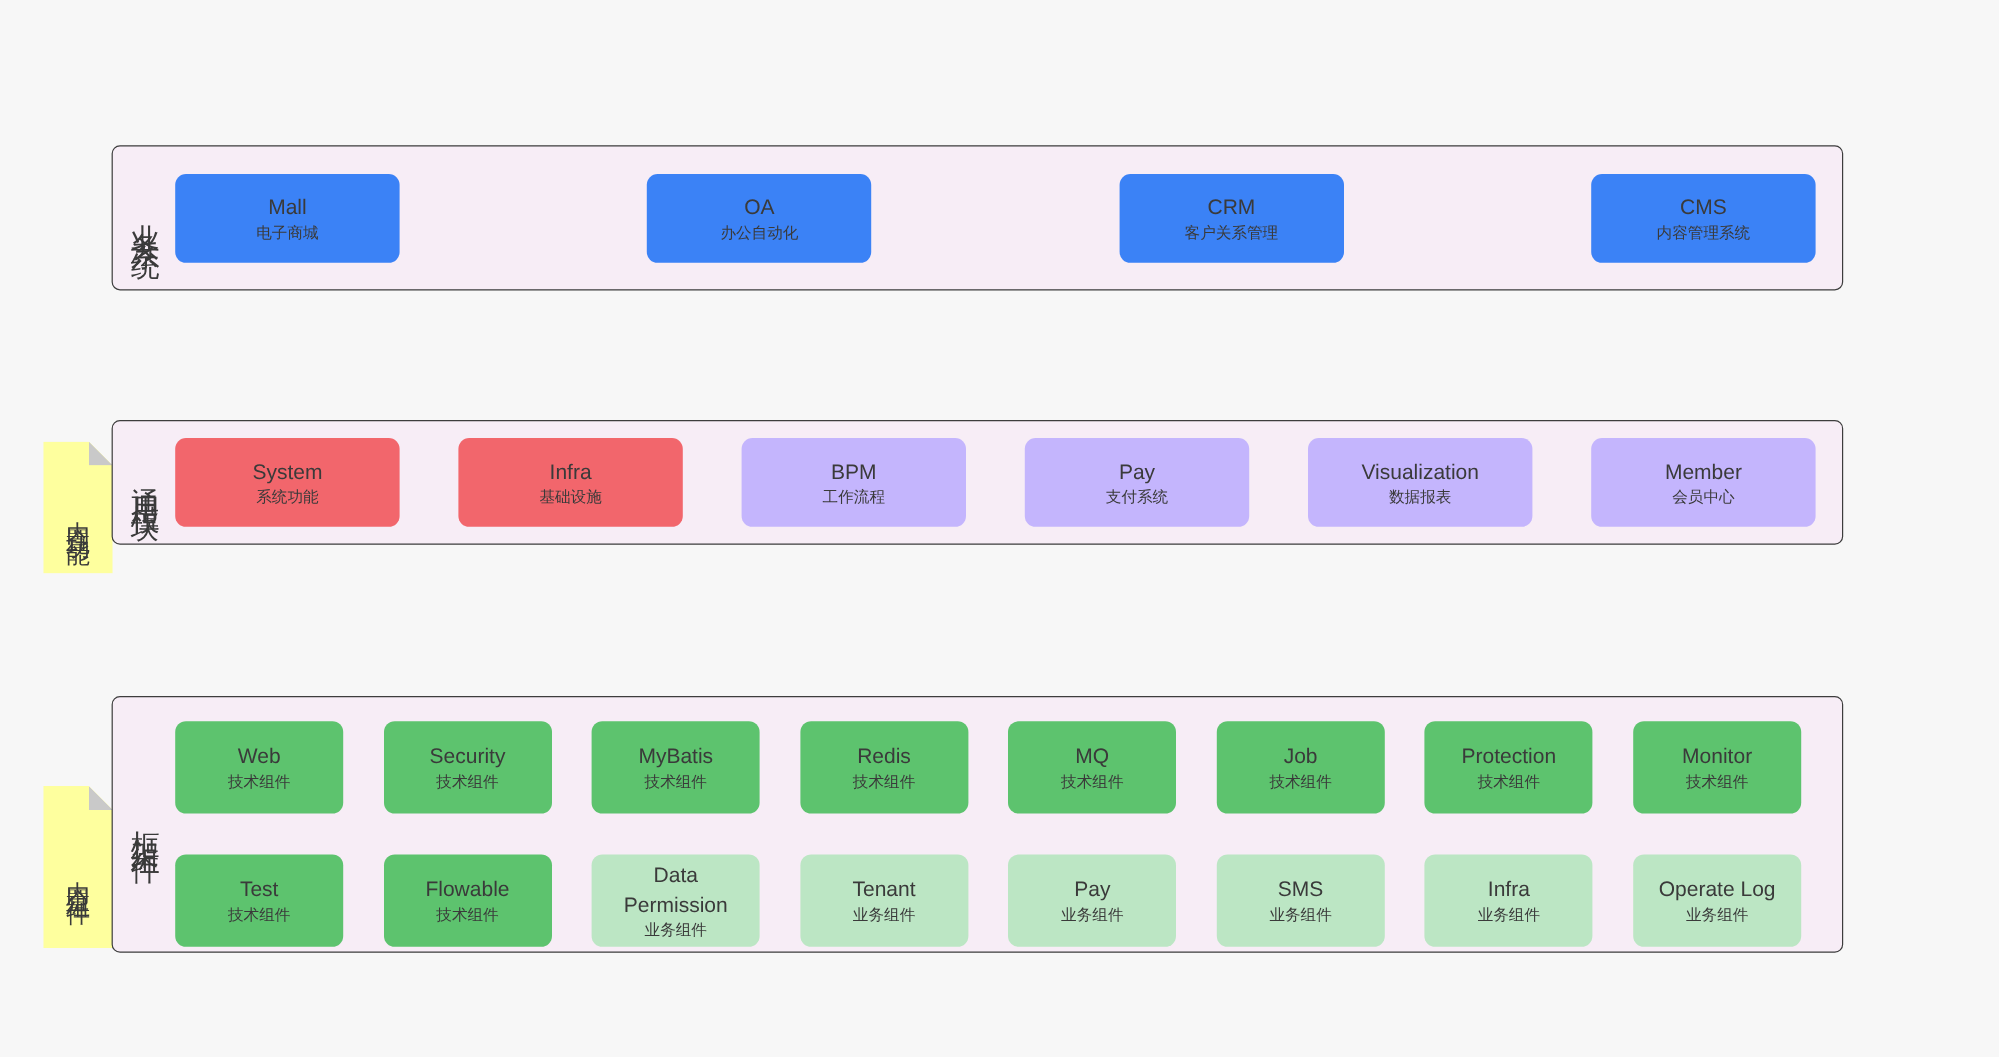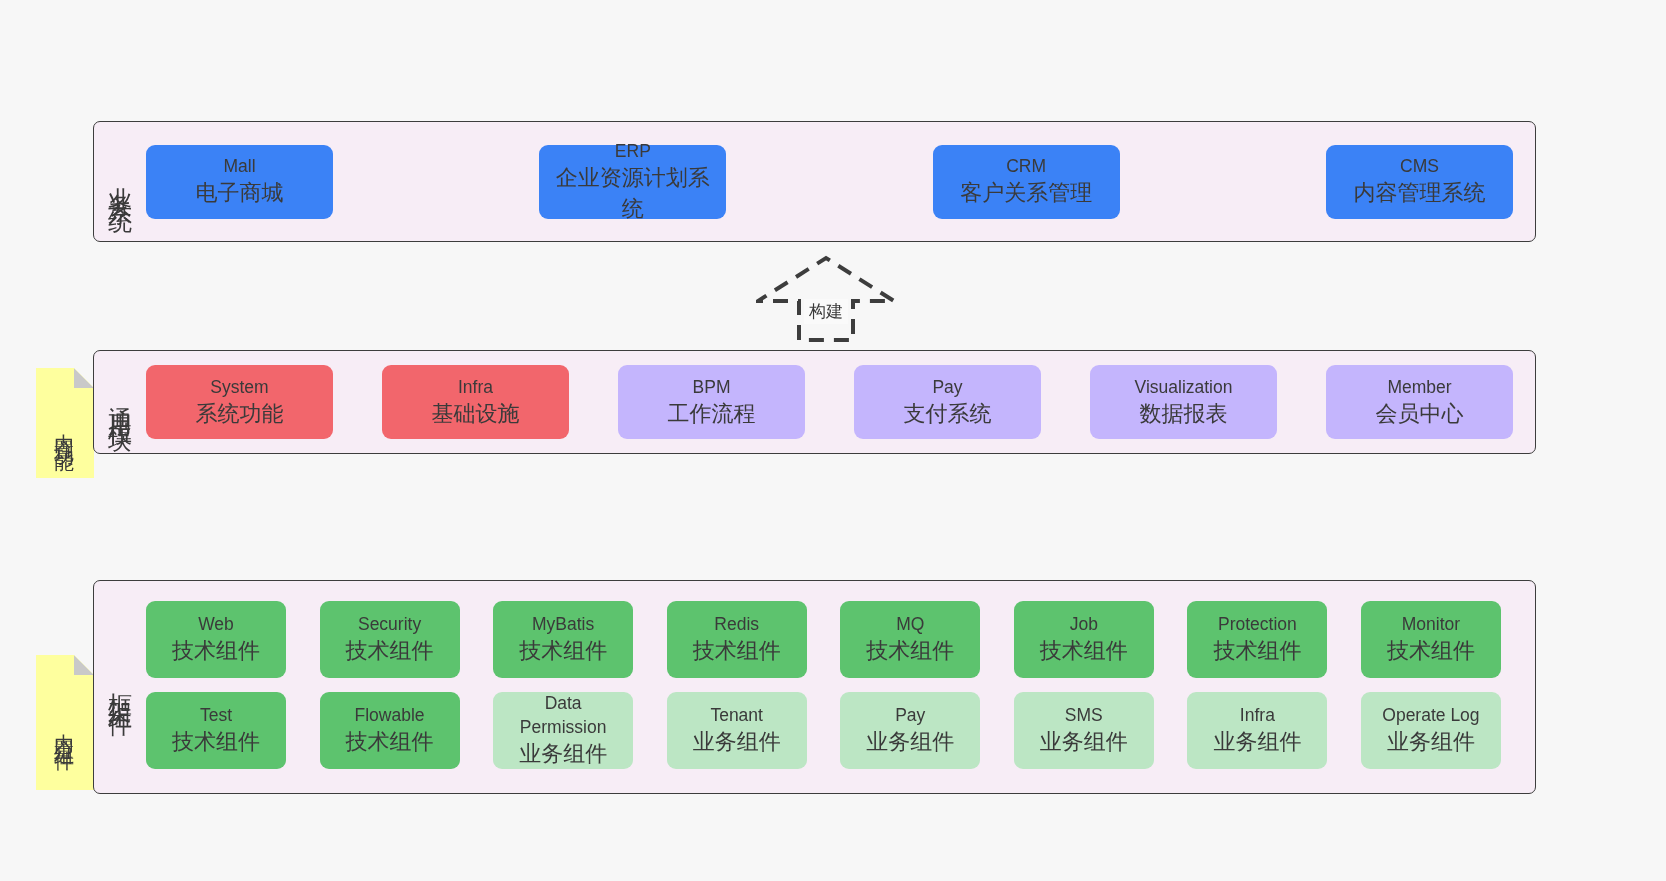--- a/index.html
+++ b/index.html
@@ -15,29 +15,29 @@
   .band-framework { top:580px; height:214px; }
 
   .vlabel { position:absolute; left:0; top:0; bottom:0; width:52px;
             display:flex; align-items:center; justify-content:center;
             writing-mode:vertical-lr; text-orientation:upright;
             font-size:24px; letter-spacing:7px; color:#3a3a3a; }
 
   .boxrow { position:absolute; left:52px; right:22px; top:0; bottom:0;
             display:flex; align-items:center; justify-content:space-between; }
   .band-framework .rows { position:absolute; left:52px; right:34px; top:20px;
-            display:flex; flex-direction:column; gap:14px; }
+            display:flex; flex-direction:column; gap:34px; }
   .band-framework .row { display:flex; justify-content:space-between; }
 
   .box { display:flex; flex-direction:column; align-items:center; justify-content:center;
          text-align:center; border-radius:9px; line-height:1.38; padding:4px 6px; }
   .box-lg { width:187px; height:74px; }
   .box-sm { width:140px; height:77px; }
   .box-name { font-size:17.5px; }
-  .box-desc { font-size:22px; }
+  .box-desc { font-size:13px; }
   .c-blue   { background:#3b82f6; }
   .c-red    { background:#f2666c; }
   .c-pink   { background:#c4b5fd; }
   .c-green  { background:#5dc36e; }
   .c-lgreen { background:#bce6c4; }
 
   
   .note { position:absolute; width:58px; background:#feff9e; z-index:0;
           clip-path:polygon(0 0, calc(100% - 20px) 0, 100% 20px, 100% 100%, 0 100%);
           display:flex; align-items:center; justify-content:center; }
@@ -62,40 +62,34 @@
 <div class="canvas">
 
   <section class="band band-business">
     <div class="vlabel">业务系统</div>
     <div class="boxrow">
       <div class="box box-lg c-blue">
         <div class="box-name">Mall</div>
         <div class="box-desc">电子商城</div>
       </div>
       <div class="box box-lg c-blue">
-        <div class="box-name">ERP</div>
-        <div class="box-desc">企业资源计划系统</div>
+        <div class="box-name">OA</div>
+        <div class="box-desc">办公自动化</div>
       </div>
       <div class="box box-lg c-blue">
         <div class="box-name">CRM</div>
         <div class="box-desc">客户关系管理</div>
       </div>
       <div class="box box-lg c-blue">
         <div class="box-name">CMS</div>
         <div class="box-desc">内容管理系统</div>
       </div>
     </div>
   </section>
 
-  <div class="arrow arrow-1">
-    <svg viewBox="0 0 140 88">
-      <path d="M43 85 L43 46 L2 46 L70 3 L138 46 L97 46 L97 85 Z" fill="none" stroke="#3d3d3d" stroke-width="4" stroke-dasharray="15 10"></path>
-    </svg>
-    <div class="arrow-label">构建</div>
-  </div>
 
   <div class="note note-a">
     <span class="fold"></span>
     <span class="note-text">内置功能</span>
   </div>
 
   <section class="band band-modules">
     <div class="vlabel">通用模块</div>
     <div class="boxrow">
       <div class="box box-lg c-red">

